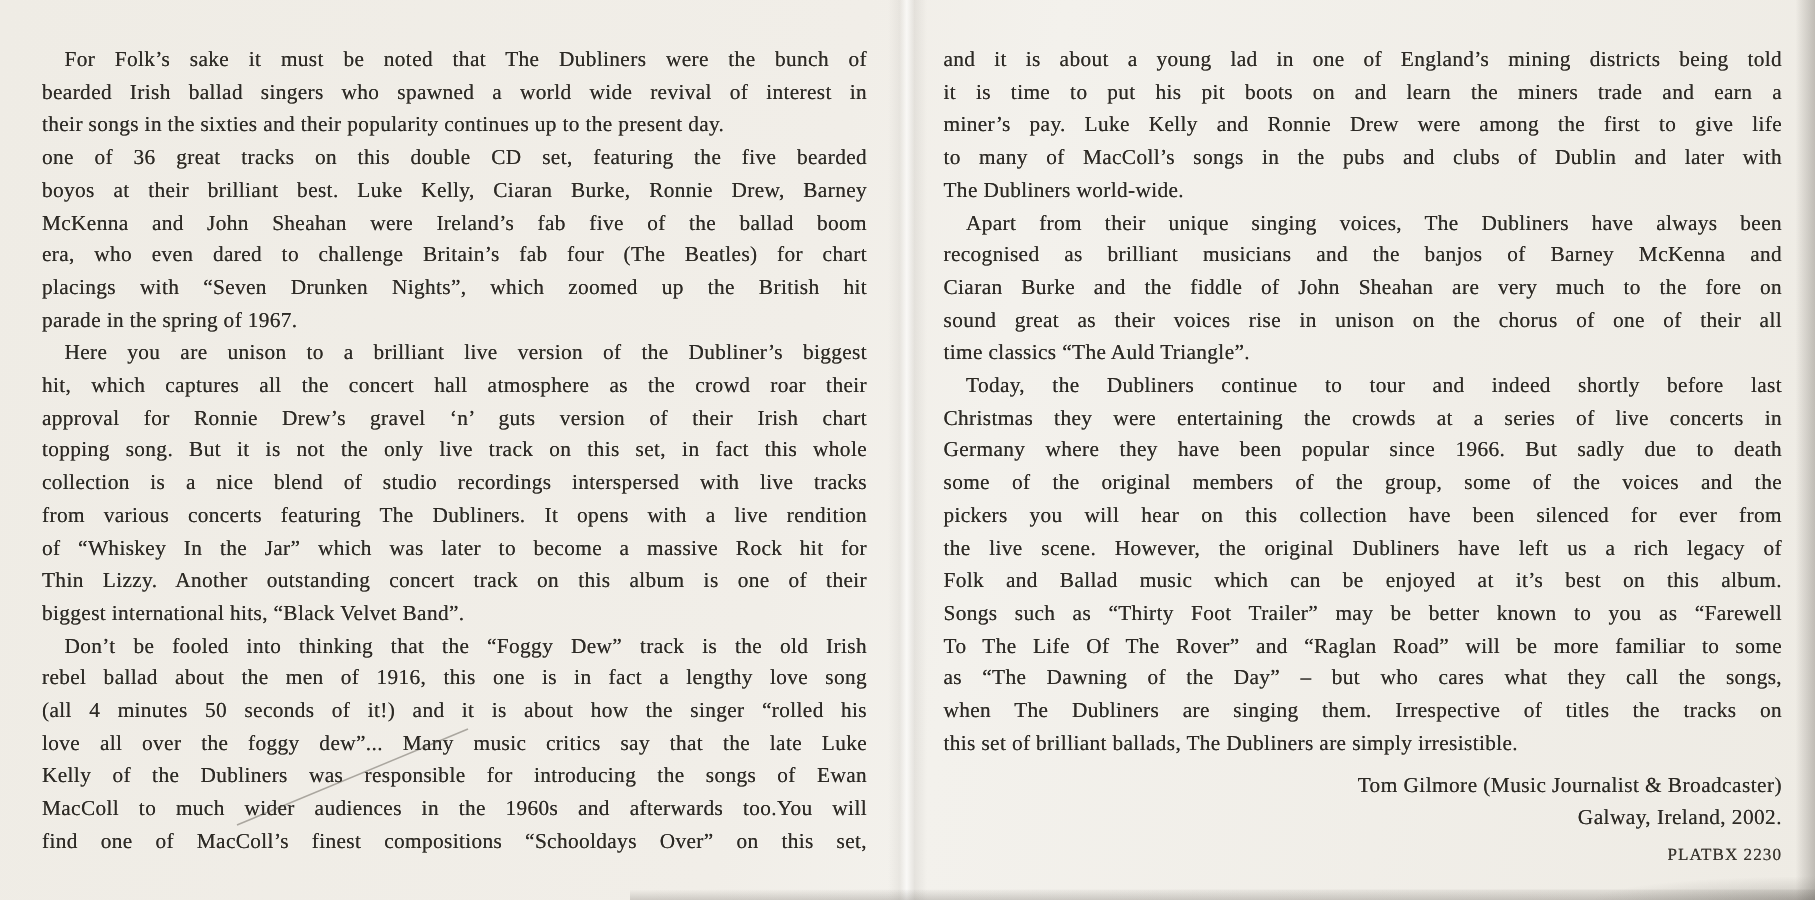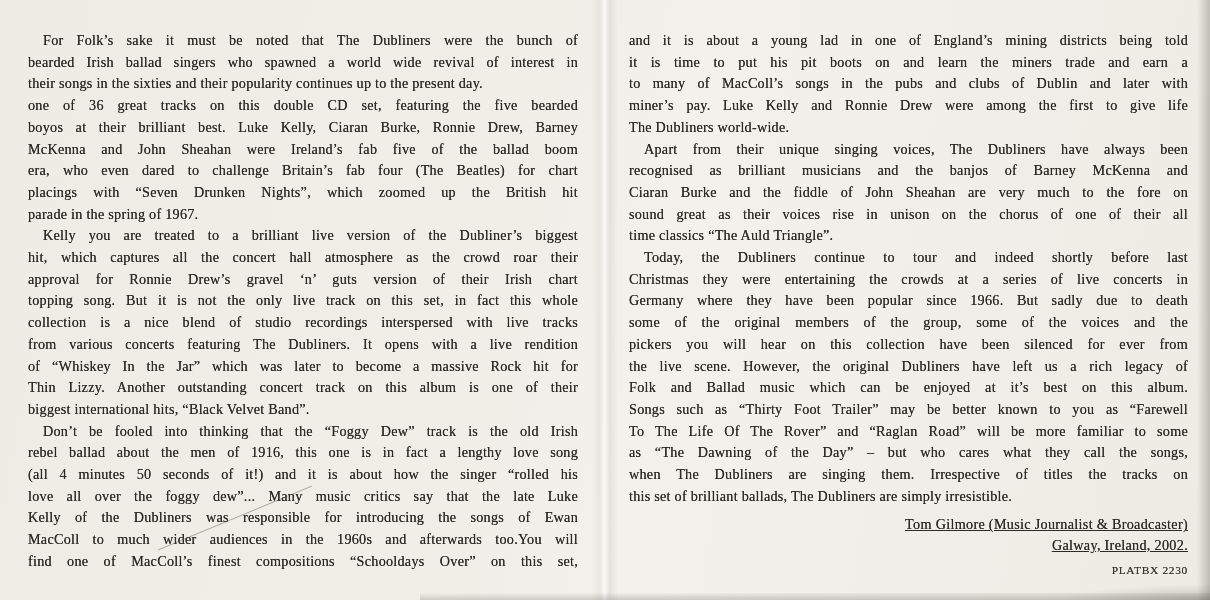--- a/index.html
+++ b/index.html
@@ -35,21 +35,20 @@
   .line.last{
     text-align-last:left;
     -moz-text-align-last:left;
   }
   .line.indent{text-indent:15px;}
   .signature-block{margin-top:7px;}
   .sig-line{
     font-size:14.2px;line-height:20.5px;color:var(--ink);
     letter-spacing:0.3px;text-align:right;
     text-shadow:0 0 0.35px rgba(45,42,37,0.85);
-    text-decoration:underline;
   }
   .catalog{
     margin-top:8px;
     font-size:11.4px;line-height:14px;color:var(--ink_soft);
     letter-spacing:0.7px;text-align:right;
     text-shadow:0 0 0.3px rgba(50,46,40,0.8);
   }
   .gutter{
     position:absolute;left:592px;top:0;width:26px;height:600px;pointer-events:none;
     background:linear-gradient(to right,
@@ -82,21 +81,21 @@
   <section class="page page-left" id="left-page">
       <div class="line indent">For Folk’s sake it must be noted that The Dubliners were the bunch of</div>
       <div class="line">bearded Irish ballad singers who spawned a world wide revival of interest in</div>
       <div class="line last">their songs in the sixties and their popularity continues up to the present day.</div>
       <div class="line">one of 36 great tracks on this double CD set, featuring the five bearded</div>
       <div class="line">boyos at their brilliant best. Luke Kelly, Ciaran Burke, Ronnie Drew, Barney</div>
       <div class="line">McKenna and John Sheahan were Ireland’s fab five of the ballad boom</div>
       <div class="line">era, who even dared to challenge Britain’s fab four (The Beatles) for chart</div>
       <div class="line">placings with “Seven Drunken Nights”, which zoomed up the British hit</div>
       <div class="line last">parade in the spring of 1967.</div>
-      <div class="line indent">Kelly you are treated to a brilliant live version of the Dubliner’s biggest</div>
+      <div class="line indent">Here you are unison to a brilliant live version of the Dubliner’s biggest</div>
       <div class="line">hit, which captures all the concert hall atmosphere as the crowd roar their</div>
       <div class="line">approval for Ronnie Drew’s gravel ‘n’ guts version of their Irish chart</div>
       <div class="line">topping song. But it is not the only live track on this set, in fact this whole</div>
       <div class="line">collection is a nice blend of studio recordings interspersed with live tracks</div>
       <div class="line">from various concerts featuring The Dubliners. It opens with a live rendition</div>
       <div class="line">of “Whiskey In the Jar” which was later to become a massive Rock hit for</div>
       <div class="line">Thin Lizzy. Another outstanding concert track on this album is one of their</div>
       <div class="line last">biggest international hits, “Black Velvet Band”.</div>
       <div class="line indent">Don’t be fooled into thinking that the “Foggy Dew” track is the old Irish</div>
       <div class="line">rebel ballad about the men of 1916, this one is in fact a lengthy love song</div>
@@ -104,22 +103,22 @@
       <div class="line">love all over the foggy dew”... Many music critics say that the late Luke</div>
       <div class="line">Kelly of the Dubliners was responsible for introducing the songs of Ewan</div>
       <div class="line">MacColl to much wider audiences in the 1960s and afterwards too.You will</div>
       <div class="line">find one of MacColl’s finest compositions “Schooldays Over” on this set,</div>
     </section>
 
   <section class="page page-right" id="right-page">
 
     <div class="line">and it is about a young lad in one of England’s mining districts being told</div>
       <div class="line">it is time to put his pit boots on and learn the miners trade and earn a</div>
+      <div class="line">miner’s pay. Luke Kelly and Ronnie Drew were among the first to give life</div>
       <div class="line">to many of MacColl’s songs in the pubs and clubs of Dublin and later with</div>
-      <div class="line">miner’s pay. Luke Kelly and Ronnie Drew were among the first to give life</div>
       <div class="line last">The Dubliners world-wide.</div>
       <div class="line indent">Apart from their unique singing voices, The Dubliners have always been</div>
       <div class="line">recognised as brilliant musicians and the banjos of Barney McKenna and</div>
       <div class="line">Ciaran Burke and the fiddle of John Sheahan are very much to the fore on</div>
       <div class="line">sound great as their voices rise in unison on the chorus of one of their all</div>
       <div class="line last">time classics “The Auld Triangle”.</div>
       <div class="line indent">Today, the Dubliners continue to tour and indeed shortly before last</div>
       <div class="line">Christmas they were entertaining the crowds at a series of live concerts in</div>
       <div class="line">Germany where they have been popular since 1966. But sadly due to death</div>
       <div class="line">some of the original members of the group, some of the voices and the</div>

